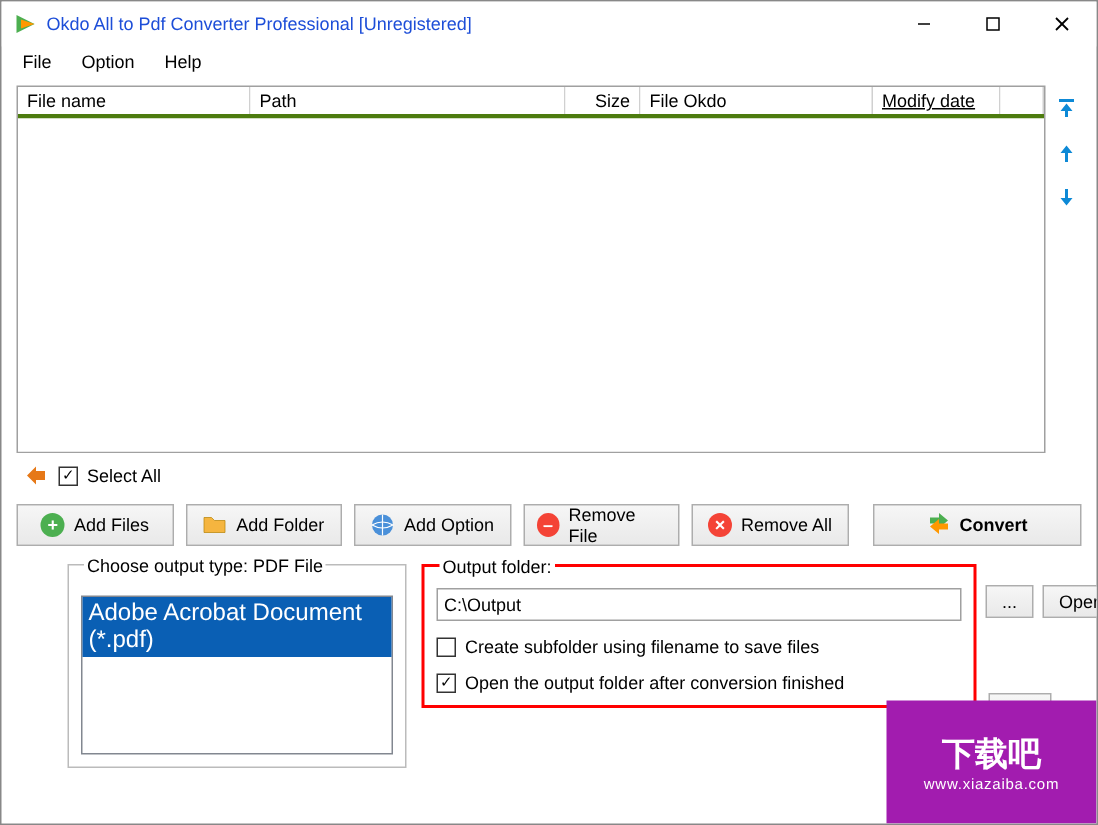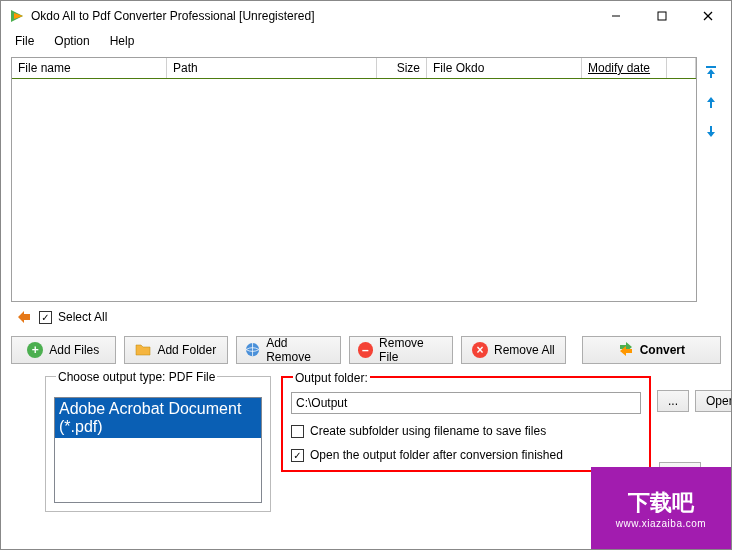--- a/index.html
+++ b/index.html
@@ -1,27 +1,27 @@
 <!DOCTYPE html>
 <html><head>
 <meta charset="utf-8">
 <style>
 * { box-sizing: border-box; margin: 0; padding: 0; font-family: "Segoe UI", Tahoma, sans-serif; }
 body { width: 732px; height: 550px; background: #fff; border: 1px solid #888; font-size: 12px; overflow: hidden; position: relative; }
 .titlebar { height: 30px; display: flex; align-items: center; padding: 0 0 0 8px; background: #fff; }
 .title-icon { width: 16px; height: 16px; margin-right: 6px; }
-.title-text { flex: 1; font-size: 12px; color: #000000; }
+.title-text { flex: 1; font-size: 12px; color: #1d4ed8; }
 .win-btns { display: flex; }
 .win-btn { width: 46px; height: 30px; display: flex; align-items: center; justify-content: center; color: #000; cursor: pointer; }
 .menubar { height: 20px; display: flex; align-items: center; padding: 0 6px; gap: 4px; }
 .menu-item { padding: 2px 8px; cursor: pointer; }
 .content { padding: 6px 10px 10px 10px; }
 .file-area { display: flex; gap: 4px; }
 .table-wrap { flex: 1; border: 1px solid #a0a0a0; background: #fff; }
-.table-head { display: flex; height: 21px; border-bottom: 1px solid #4d7c0f; }
+.table-head { display: flex; height: 21px; border-bottom: 3px solid #4d7c0f; }
 .th { border-right: 1px solid #d0d0d0; padding: 3px 6px; background: #fff; font-size: 12px; display: flex; align-items: center; }
 .th.fn { width: 155px; }
 .th.pa { width: 210px; }
 .th.sz { width: 50px; justify-content:flex-end;}
 .th.ft { width: 155px; }
 .th.md { width: 85px; text-decoration: underline; }
 .table-body { height: 222px; background: #fff; }
 .side-arrows { display: flex; flex-direction: column; gap: 12px; padding-top: 6px; align-items: center; width: 20px; }
 .arrow-btn { width: 18px; height: 18px; cursor: pointer; color: #0d89d6; display:flex;align-items:center;justify-content:center;}
 .selrow { display: flex; align-items: center; gap: 6px; padding: 6px 4px 10px 4px; }
@@ -143,21 +143,21 @@
             <path d="M1 3 L6 3 L8 5 L15 5 L15 13 L1 13 Z" fill="#f5b53f" stroke="#b8860b" stroke-width="0.5"></path>
           </svg></span>
       <span>Add Folder</span>
     </div>
     <div class="btn w1">
       <span class="globe"><svg viewBox="0 0 16 16">
             <circle cx="8" cy="8" r="7" fill="#4a90d9"></circle>
             <path d="M1 8 Q8 4 15 8 Q8 12 1 8" fill="none" stroke="#fff" stroke-width="0.8"></path>
             <line x1="8" y1="1" x2="8" y2="15" stroke="#fff" stroke-width="0.8"></line>
           </svg></span>
-      <span>Add Remove</span>
+      <span>Add Option</span>
     </div>
     <div class="btn w1">
       <span class="iconc red">–</span>
       <span>Remove File</span>
     </div>
     <div class="btn w1">
       <span class="iconc red">×</span>
       <span>Remove All</span>
     </div>
     <div style="flex:1"></div>

